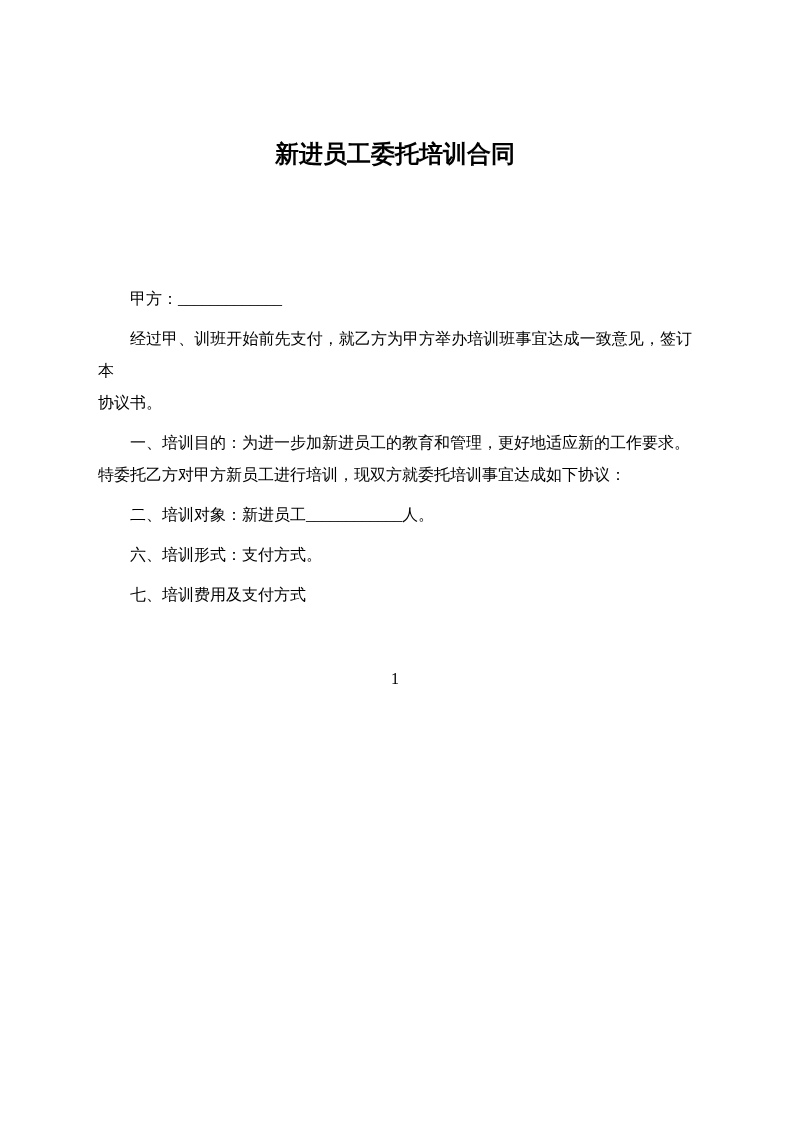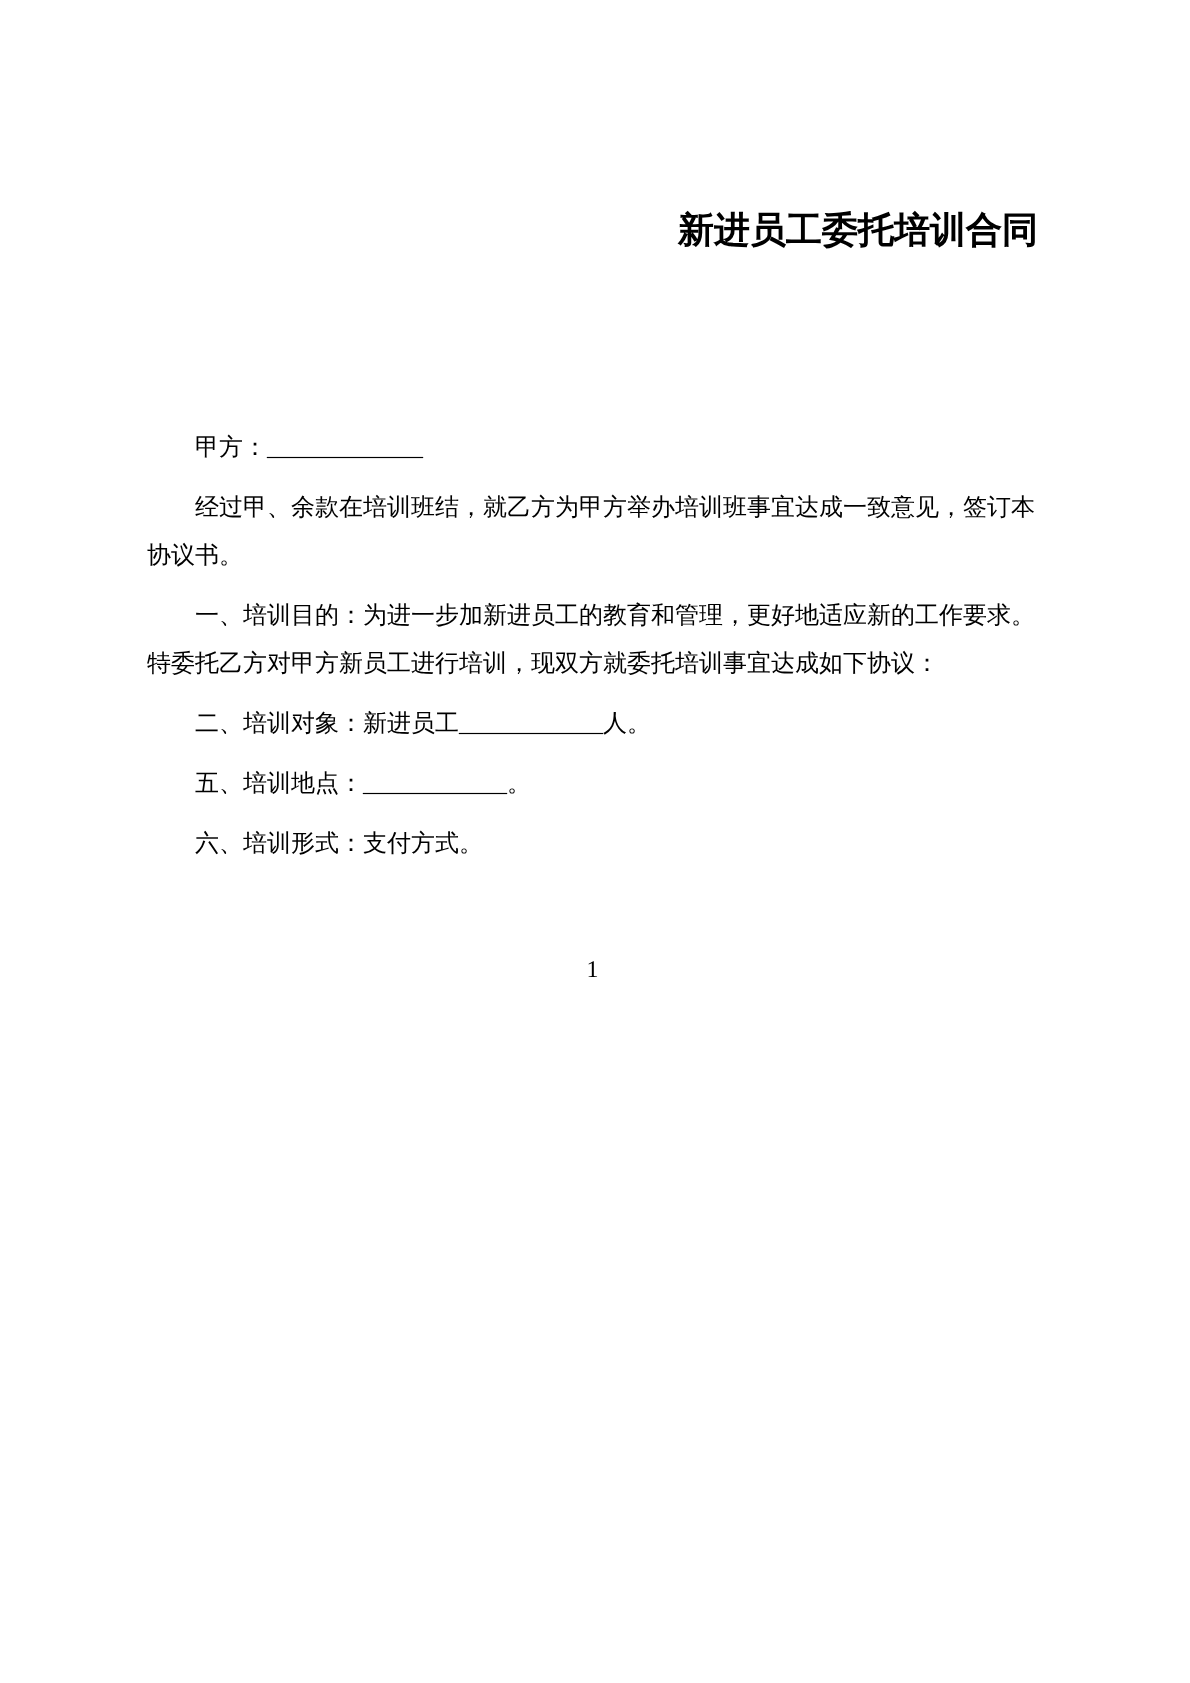--- a/index.html
+++ b/index.html
@@ -17,21 +17,21 @@
   .page {
     width: 594px;
     margin-left: 98px;
   }
   .doc-title {
     margin: 0 0 113px 0;
     padding-top: 138px;
     font-size: 24px;
     line-height: 32px;
     font-weight: bold;
-    text-align: right;
+    text-align: center;
     white-space: pre-wrap;
   }
   .content p {
     margin: 8px 0;
     font-size: 16px;
     line-height: 32px;
     text-indent: 2em;
     text-align: justify;
     white-space: pre-wrap;
     overflow-wrap: break-word;
@@ -45,23 +45,23 @@
   }
 </style>
 </head>
 <body>
 
 <div class="page">
   <h1 class="doc-title">新进员工委托培训合同</h1>
 
   <div class="content">
     <p>甲方：_____________</p>
-    <p>经过甲、余款在培训班结，就乙方为甲方举办培训班事宜达成一致意见，签订本
+    <p>经过甲、训班开始前先支付，就乙方为甲方举办培训班事宜达成一致意见，签订本
 协议书。</p>
     <p>一、培训目的：为进一步加新进员工的教育和管理，更好地适应新的工作要求。
 特委托乙方对甲方新员工进行培训，现双方就委托培训事宜达成如下协议：</p>
     <p>二、培训对象：新进员工____________人。</p>
-    <p>五、培训地点：____________。</p>
     <p>六、培训形式：支付方式。</p>
+    <p>七、培训费用及支付方式</p>
   </div>
 
   <div class="page-footer">1</div>
 </div>
 
 </body></html>

